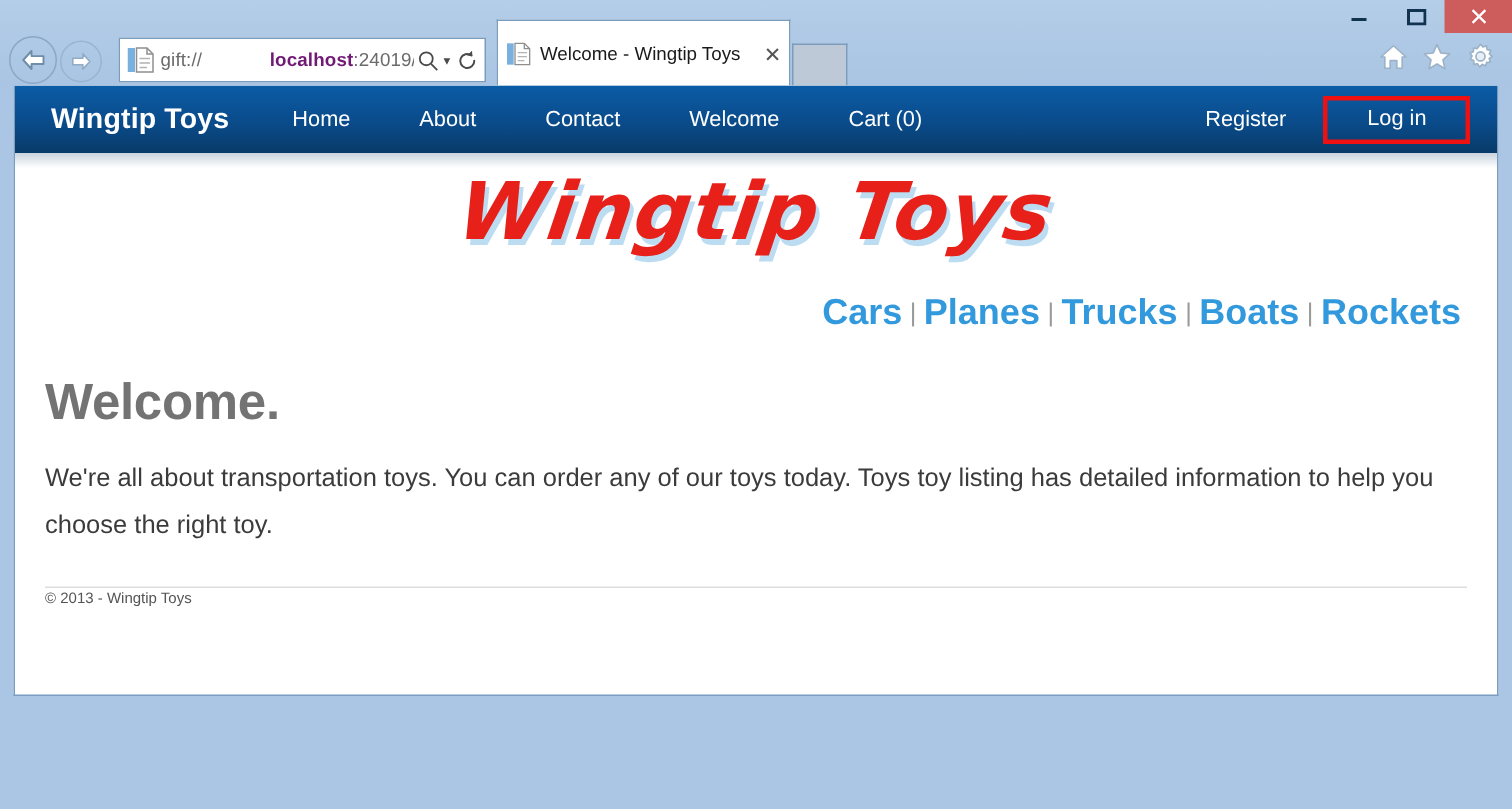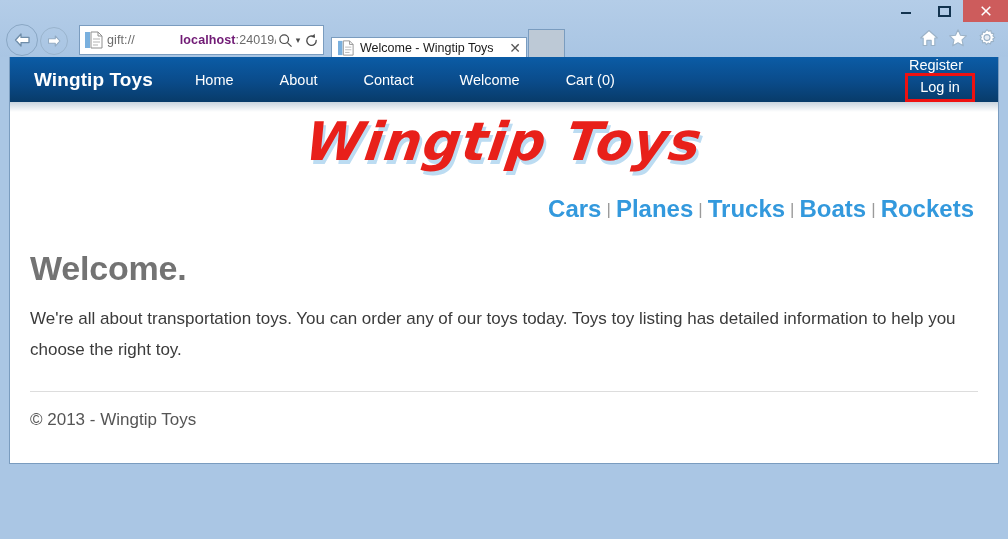--- a/index.html
+++ b/index.html
@@ -121,21 +121,21 @@
   
   #tab-strip {
     position: absolute;
     left: 331px; top: 25px;
     display: flex;
     align-items: flex-end;
     height: 32px;
   }
   #tab-active {
     width: 196px;
-    height: 20px;
+    height: 44px;
     background: #ffffff;
     border: 1px solid #7a9cbf;
     border-bottom: none;
     box-sizing: border-box;
     display: flex;
     align-items: center;
     padding-left: 6px;
   }
   #tab-title {
     font-size: 12.5px;
@@ -223,25 +223,24 @@
     padding: 0 17px;
     white-space: nowrap;
   }
   #nav-right {
     position: absolute;
     right: 18px;
     top: 0;
     height: 45px;
     display: flex;
     align-items: center;
-    flex-direction: column;
   }
   #login-wrap {
     border: 3px solid #ee1111;
-    padding: 3px 5px;
+    padding: 3px 19px;
     margin-left: 8px;
     line-height: 1;
     display: flex;
     align-items: center;
     box-sizing: border-box;
     height: 32px;
   }
   #login-wrap a { padding: 0 7px; }
 
   
@@ -311,22 +310,22 @@
     max-width: 945px;
   }
 
   #footer-rule {
     border: none;
     border-top: 1px solid #dddddd;
     margin: 26px 0 0 0;
   }
   #footer-text {
     color: #555555;
-    font-size: 17px;
-    margin: 18px 0 0 0;
+    font-size: 10px;
+    margin: 2px 0 0 0;
   }
 </style>
 </head>
 <body>
 
 <div id="browser-window">
 
   <div id="titlebar">
 
     <div id="window-controls">

